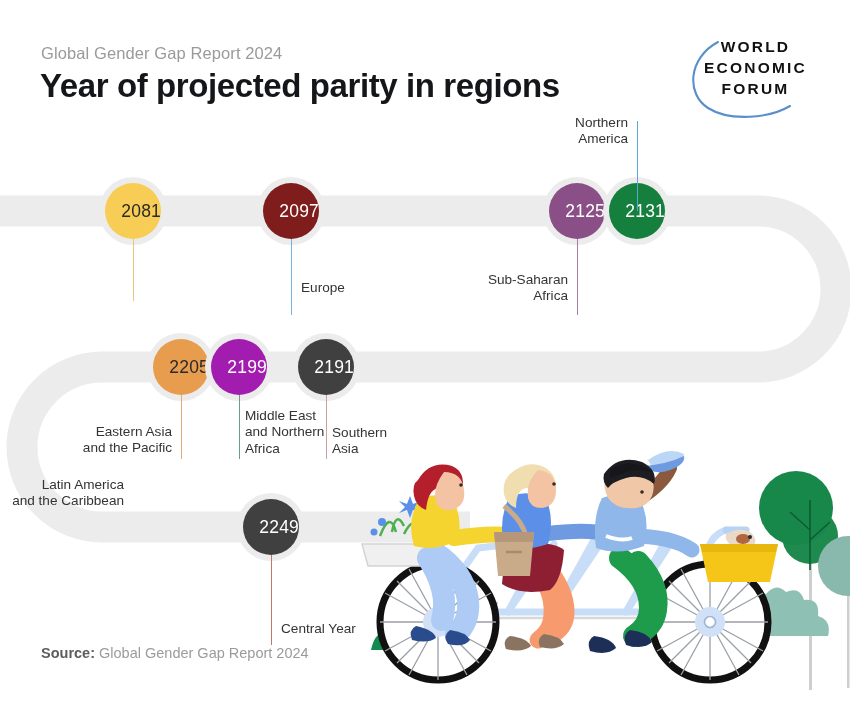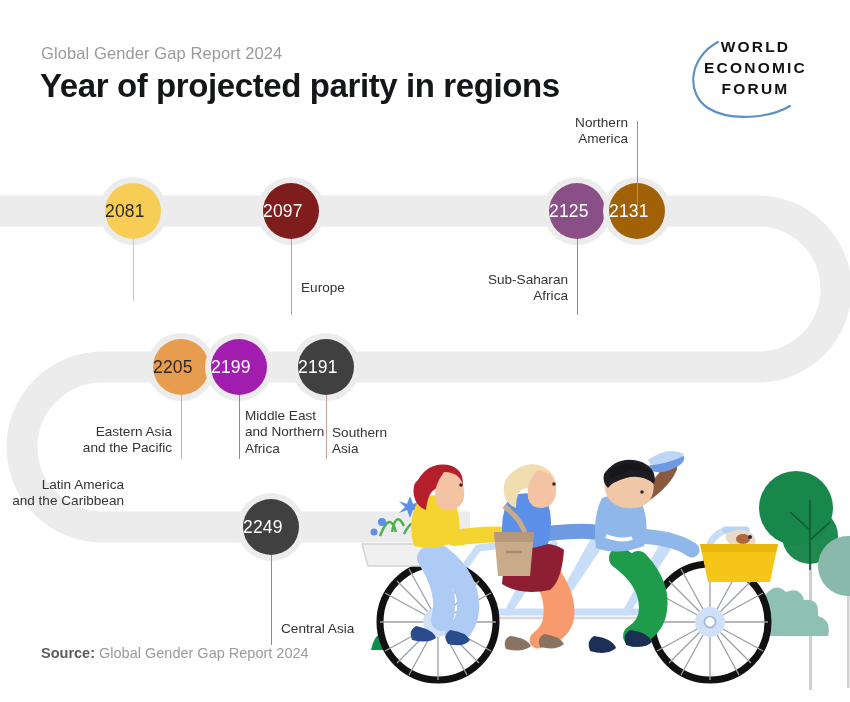--- a/index.html
+++ b/index.html
@@ -35,21 +35,21 @@
 
   
   .node{position:absolute;}
   .halo{
     position:absolute;border-radius:50%;background:#ececec;
     width:68px;height:68px;left:-34px;top:-34px;
   }
   .dot{
     position:absolute;border-radius:50%;
     width:56px;height:56px;left:-28px;top:-28px;
-    display:flex;align-items:center;justify-content:flex-start;
+    display:flex;align-items:center;justify-content:flex-end;
     font-size:17.5px;letter-spacing:.2px;
   }
   .stem{position:absolute;width:1px;}
   .cap{
     position:absolute;font-size:13.6px;line-height:16.4px;color:#333437;
     white-space:pre-line;
   }
   .cap.r{text-align:right;}
   .cap.l{text-align:left;}
 
@@ -112,21 +112,21 @@
     <div class="dot" style="background:#8a4f86;color:#ffffff;">
       <span>2125</span>
     </div>
     <div class="stem" style="left:0px;top:28px;height:76px;background:#a97ca6;"></div>
     <div class="cap r" style="right:9px;top:55px;width:230px;margin-top:6px;">Sub-Saharan
 Africa</div>
   </div>
 
   <div class="node" style="left:637px;top:211px;">
     <div class="halo"></div>
-    <div class="dot" style="background:#a16207;color:#ffffff;">
+    <div class="dot" style="background:#15803d;color:#ffffff;">
       <span>2131</span>
     </div>
     <div class="stem" style="left:0px;top:-90px;height:90px;background:#5aa7d8;"></div>
     <div class="cap r" style="right:9px;top:-96px;width:220px;">Northern
 America</div>
   </div>
 
   <div class="node" style="left:181px;top:367px;">
     <div class="halo"></div>
     <div class="dot" style="background:#e89c4e;color:#2a2a2a;">
@@ -157,21 +157,21 @@
     <div class="cap l" style="left:6px;top:58px;width:120px;">Southern
 Asia</div>
   </div>
 
   <div class="node" style="left:271px;top:527px;">
     <div class="halo"></div>
     <div class="dot" style="background:#404040;color:#ffffff;">
       <span>2249</span>
     </div>
     <div class="stem" style="left:0px;top:28px;height:90px;background:#c4766a;"></div>
-    <div class="cap l" style="left:10px;top:94px;width:160px;">Central Asia</div>
+    <div class="cap l" style="left:10px;top:94px;width:160px;">Central Year</div>
   </div>
 
   <div class="source">
     <b>Source:</b>
     <span>Global Gender Gap Report 2024</span>
   </div>
 
   <svg class="illo" width="492" height="262" viewBox="0 0 492 262">
 
     <g>

